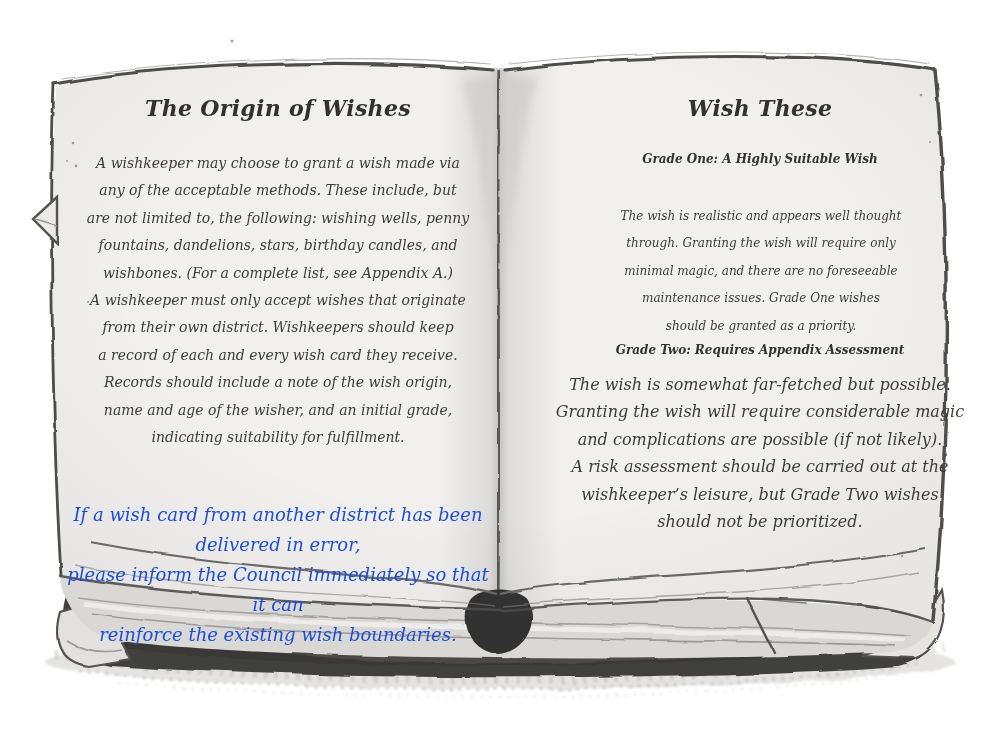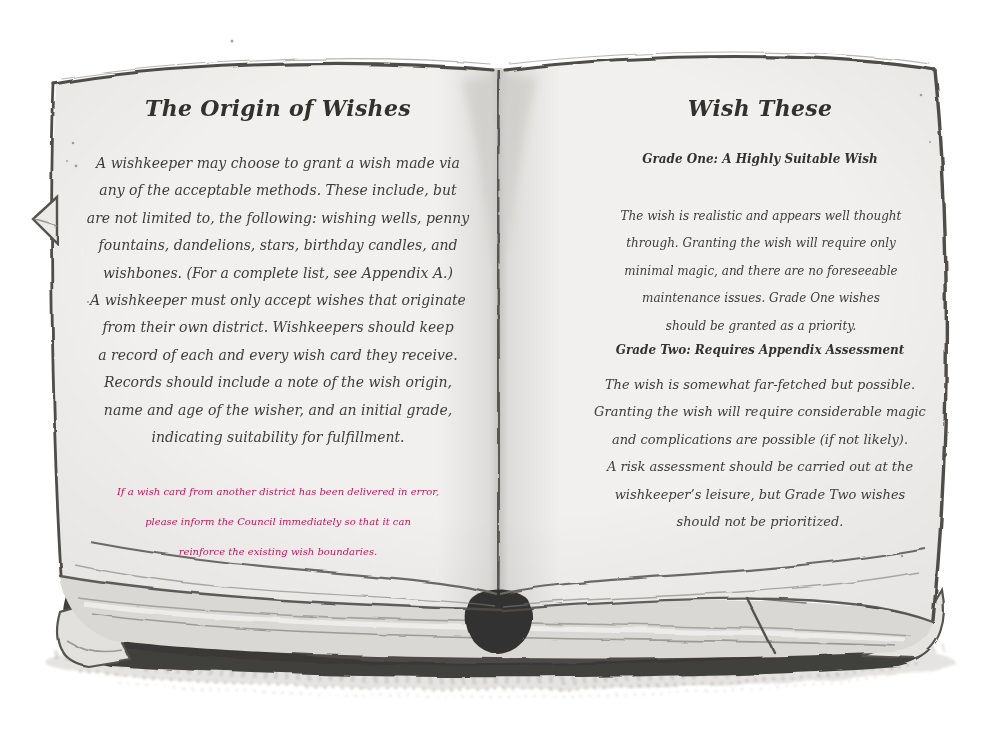--- a/index.html
+++ b/index.html
@@ -11,26 +11,26 @@
   .txt{
     position:absolute;text-align:center;white-space:pre-line;
     color:#3e3c39;font-style:italic;
   }
   .page-title{
     font-weight:bold;font-size:22px;letter-spacing:.3px;color:#33312e;
   }
   .left-title{left:58px;top:95px;width:440px;}
   .right-title{left:555px;top:95px;width:410px;}
   .left-body{left:48px;top:150px;width:460px;font-size:14px;line-height:27.4px;}
-  .left-footnote{left:58px;top:477px;width:440px;font-size:10px;line-height:30px;color:#be185d;}
+  .left-footnote{left:58px;top:500px;width:440px;font-size:18px;line-height:30px;color:#1d4ed8;}
   .grade-head{font-weight:bold;font-size:12px;color:#343230;}
   .g1-head{left:550px;top:152px;width:420px;}
   .g1-body{left:546px;top:180px;width:430px;font-size:12px;line-height:27.4px;margin-top:23px;}
   .g2-head{left:550px;top:343px;width:420px;}
-  .g2-body{left:545px;top:371px;width:430px;font-size:13px;line-height:27.4px;}
+  .g2-body{left:545px;top:371px;width:430px;font-size:16px;line-height:27.4px;}
 </style>
 </head>
 <body>
 
 <div class="stage">
 
   <svg class="art" viewBox="0 0 1000 744" aria-hidden="true">
     <defs>
       <filter id="rough" x="-8%" y="-8%" width="116%" height="116%">
         <feTurbulence type="fractalNoise" baseFrequency="0.015 0.035" numOctaves="3" seed="7" result="n"></feTurbulence>

